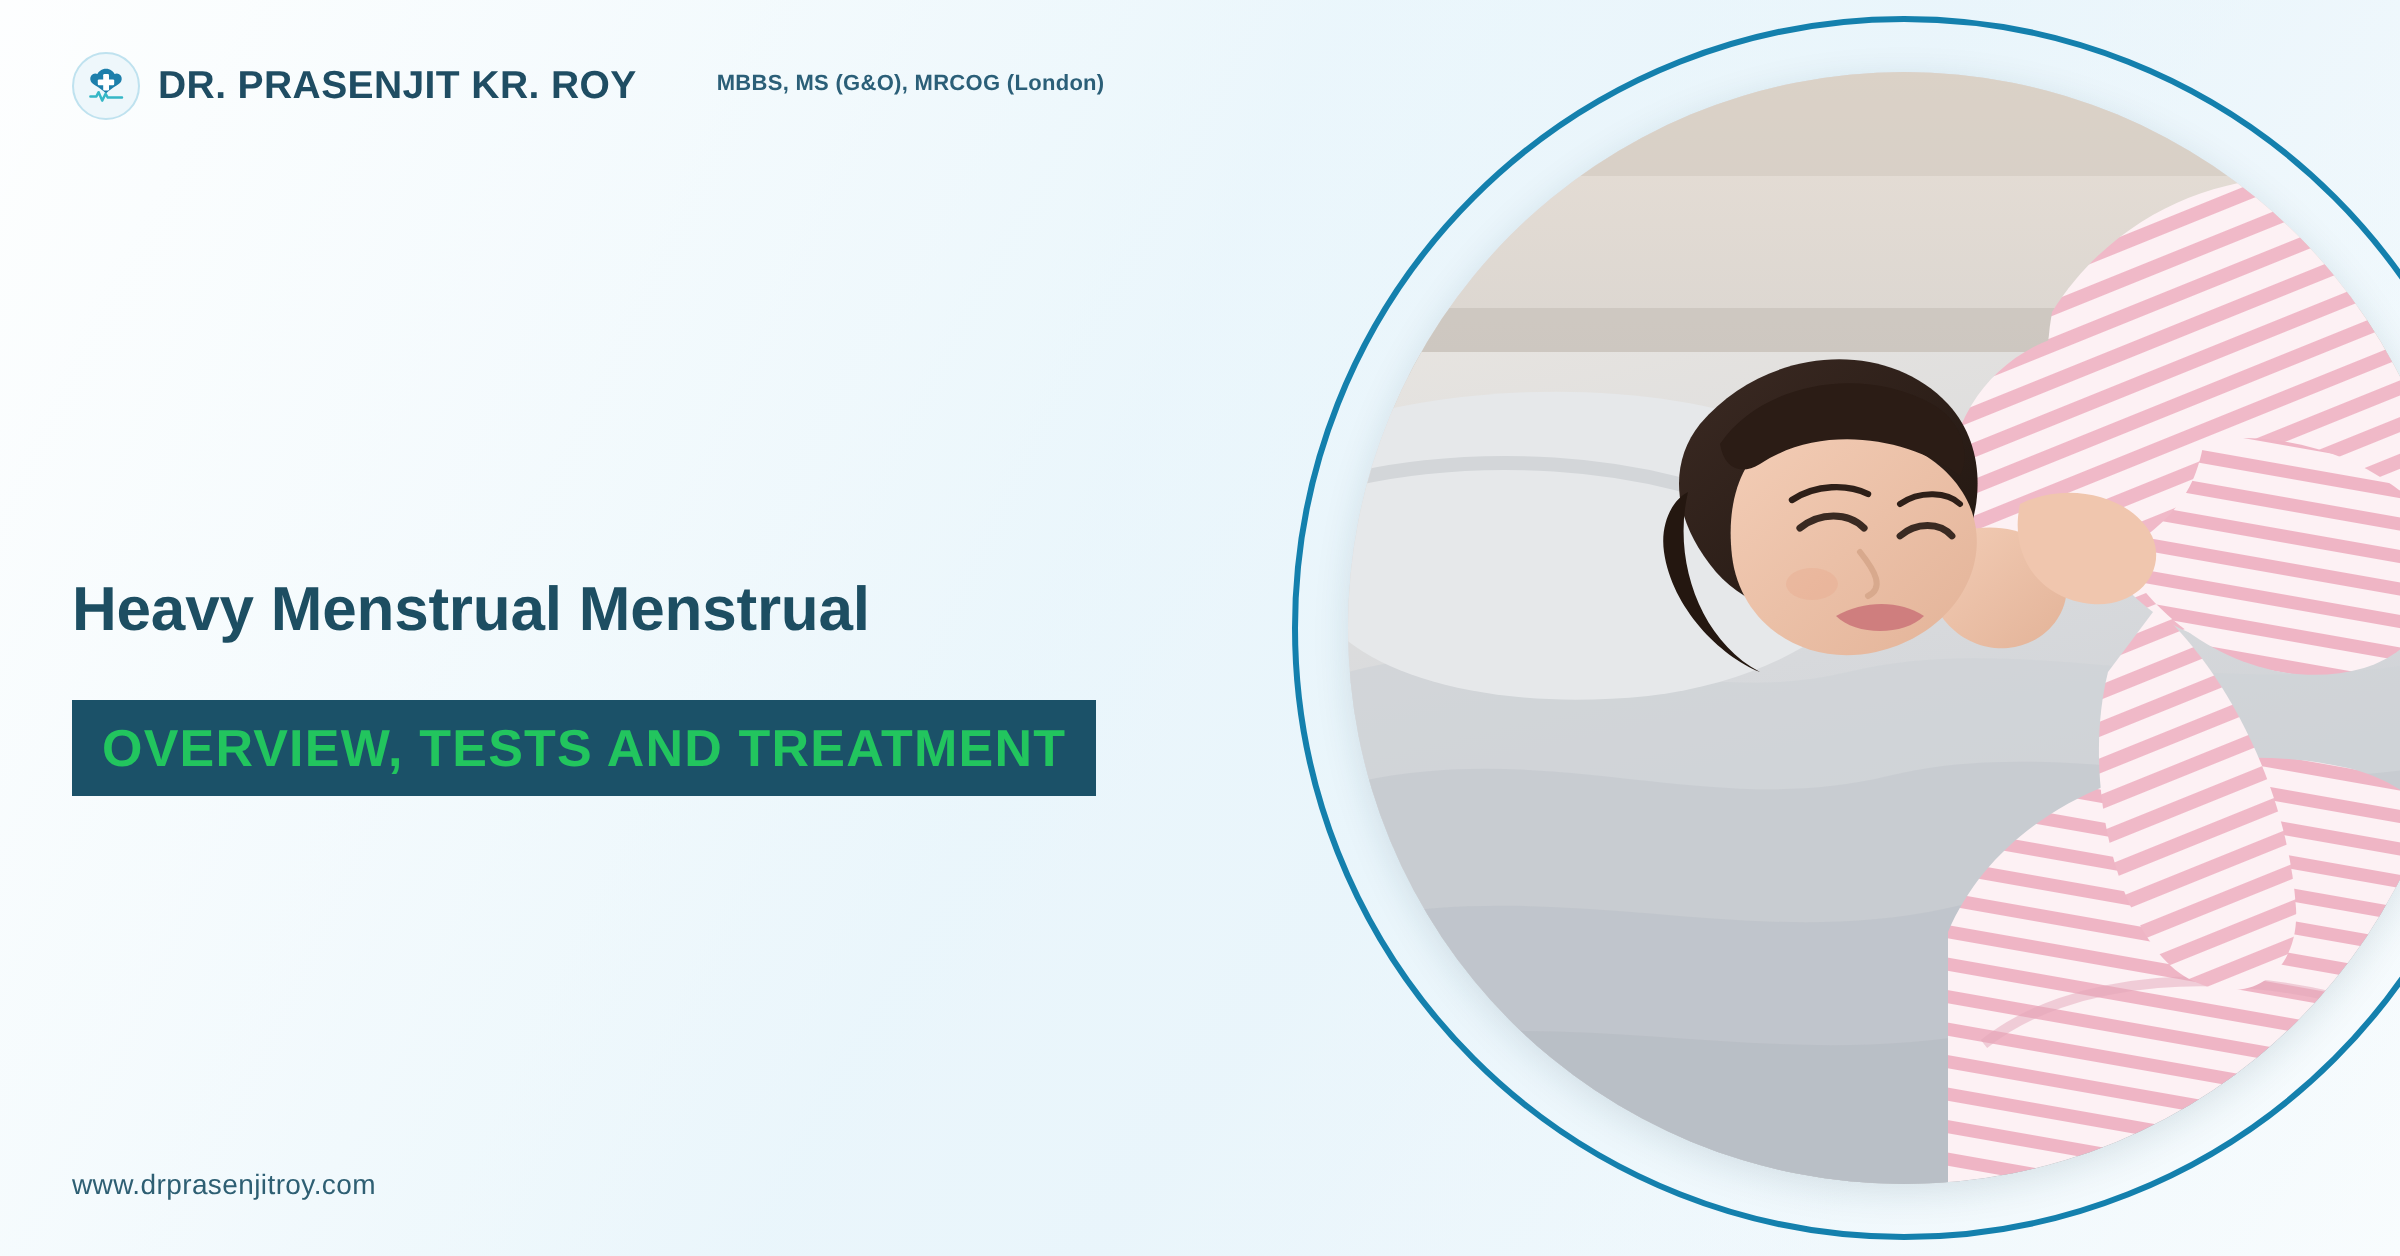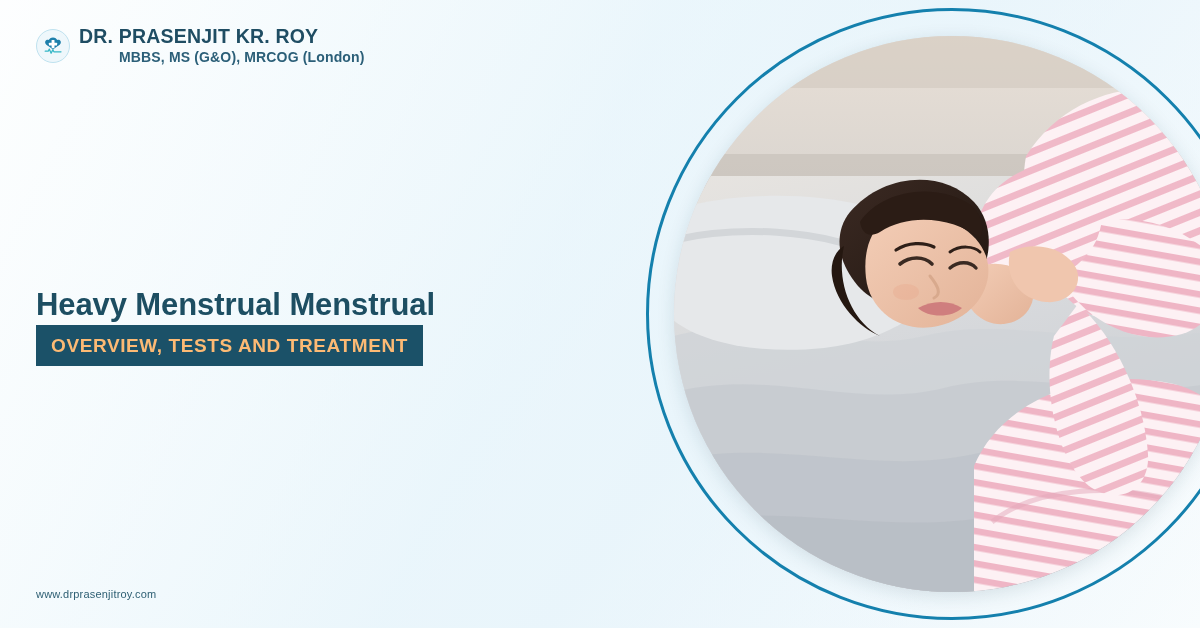--- a/index.html
+++ b/index.html
@@ -30,31 +30,31 @@
   .logo-mark {
     width: 34px; height: 34px;
     border-radius: 50%;
     background: #eef7fb;
     border: 1.5px solid #bfe2ef;
     display: flex; align-items: center; justify-content: center;
     position: relative;
     flex: 0 0 auto;
   }
   .logo-mark svg { display: block; }
-  .logo-text { display: flex; flex-direction: column; justify-content: center; }
+  .logo-text { display: flex; flex-direction: row; justify-content: center; }
   .logo-name {
     font-size: 19.5px;
     font-weight: bold;
     letter-spacing: 0.2px;
     color: #1f4d63;
     line-height: 1.05;
     white-space: nowrap;
   }
   .logo-sub {
-    font-size: 14px;
+    font-size: 11px;
     font-weight: bold;
     color: #2b5f78;
     letter-spacing: 0.15px;
     margin-top: 3px;
     white-space: nowrap;
     padding-left: 40px;
   }
 
   
   .headline-block {
@@ -65,36 +65,36 @@
   .headline {
     font-size: 31px;
     font-weight: bold;
     color: #1d4e62;
     letter-spacing: -0.1px;
     line-height: 1.12;
     white-space: nowrap;
   }
   .subhead-bar {
     display: inline-block;
-    margin-top: 2px;
+    margin-top: 27px;
     background: #1b5168;
-    color: #fdba74;
-    font-size: 19px;
+    color: #22c55e;
+    font-size: 26px;
     font-weight: bold;
     letter-spacing: 0.6px;
     padding: 11px 15px 11px 15px;
     line-height: 1;
     white-space: nowrap;
   }
 
   
   .site-url {
     position: absolute;
     left: 36px; bottom: 28px;
-    font-size: 11px;
+    font-size: 14px;
     color: #2e5f73;
     letter-spacing: 0.2px;
   }
 
   
   .photo-wrap {
     position: absolute;
     right: -66px; top: 8px;
     width: 620px; height: 612px;
   }

